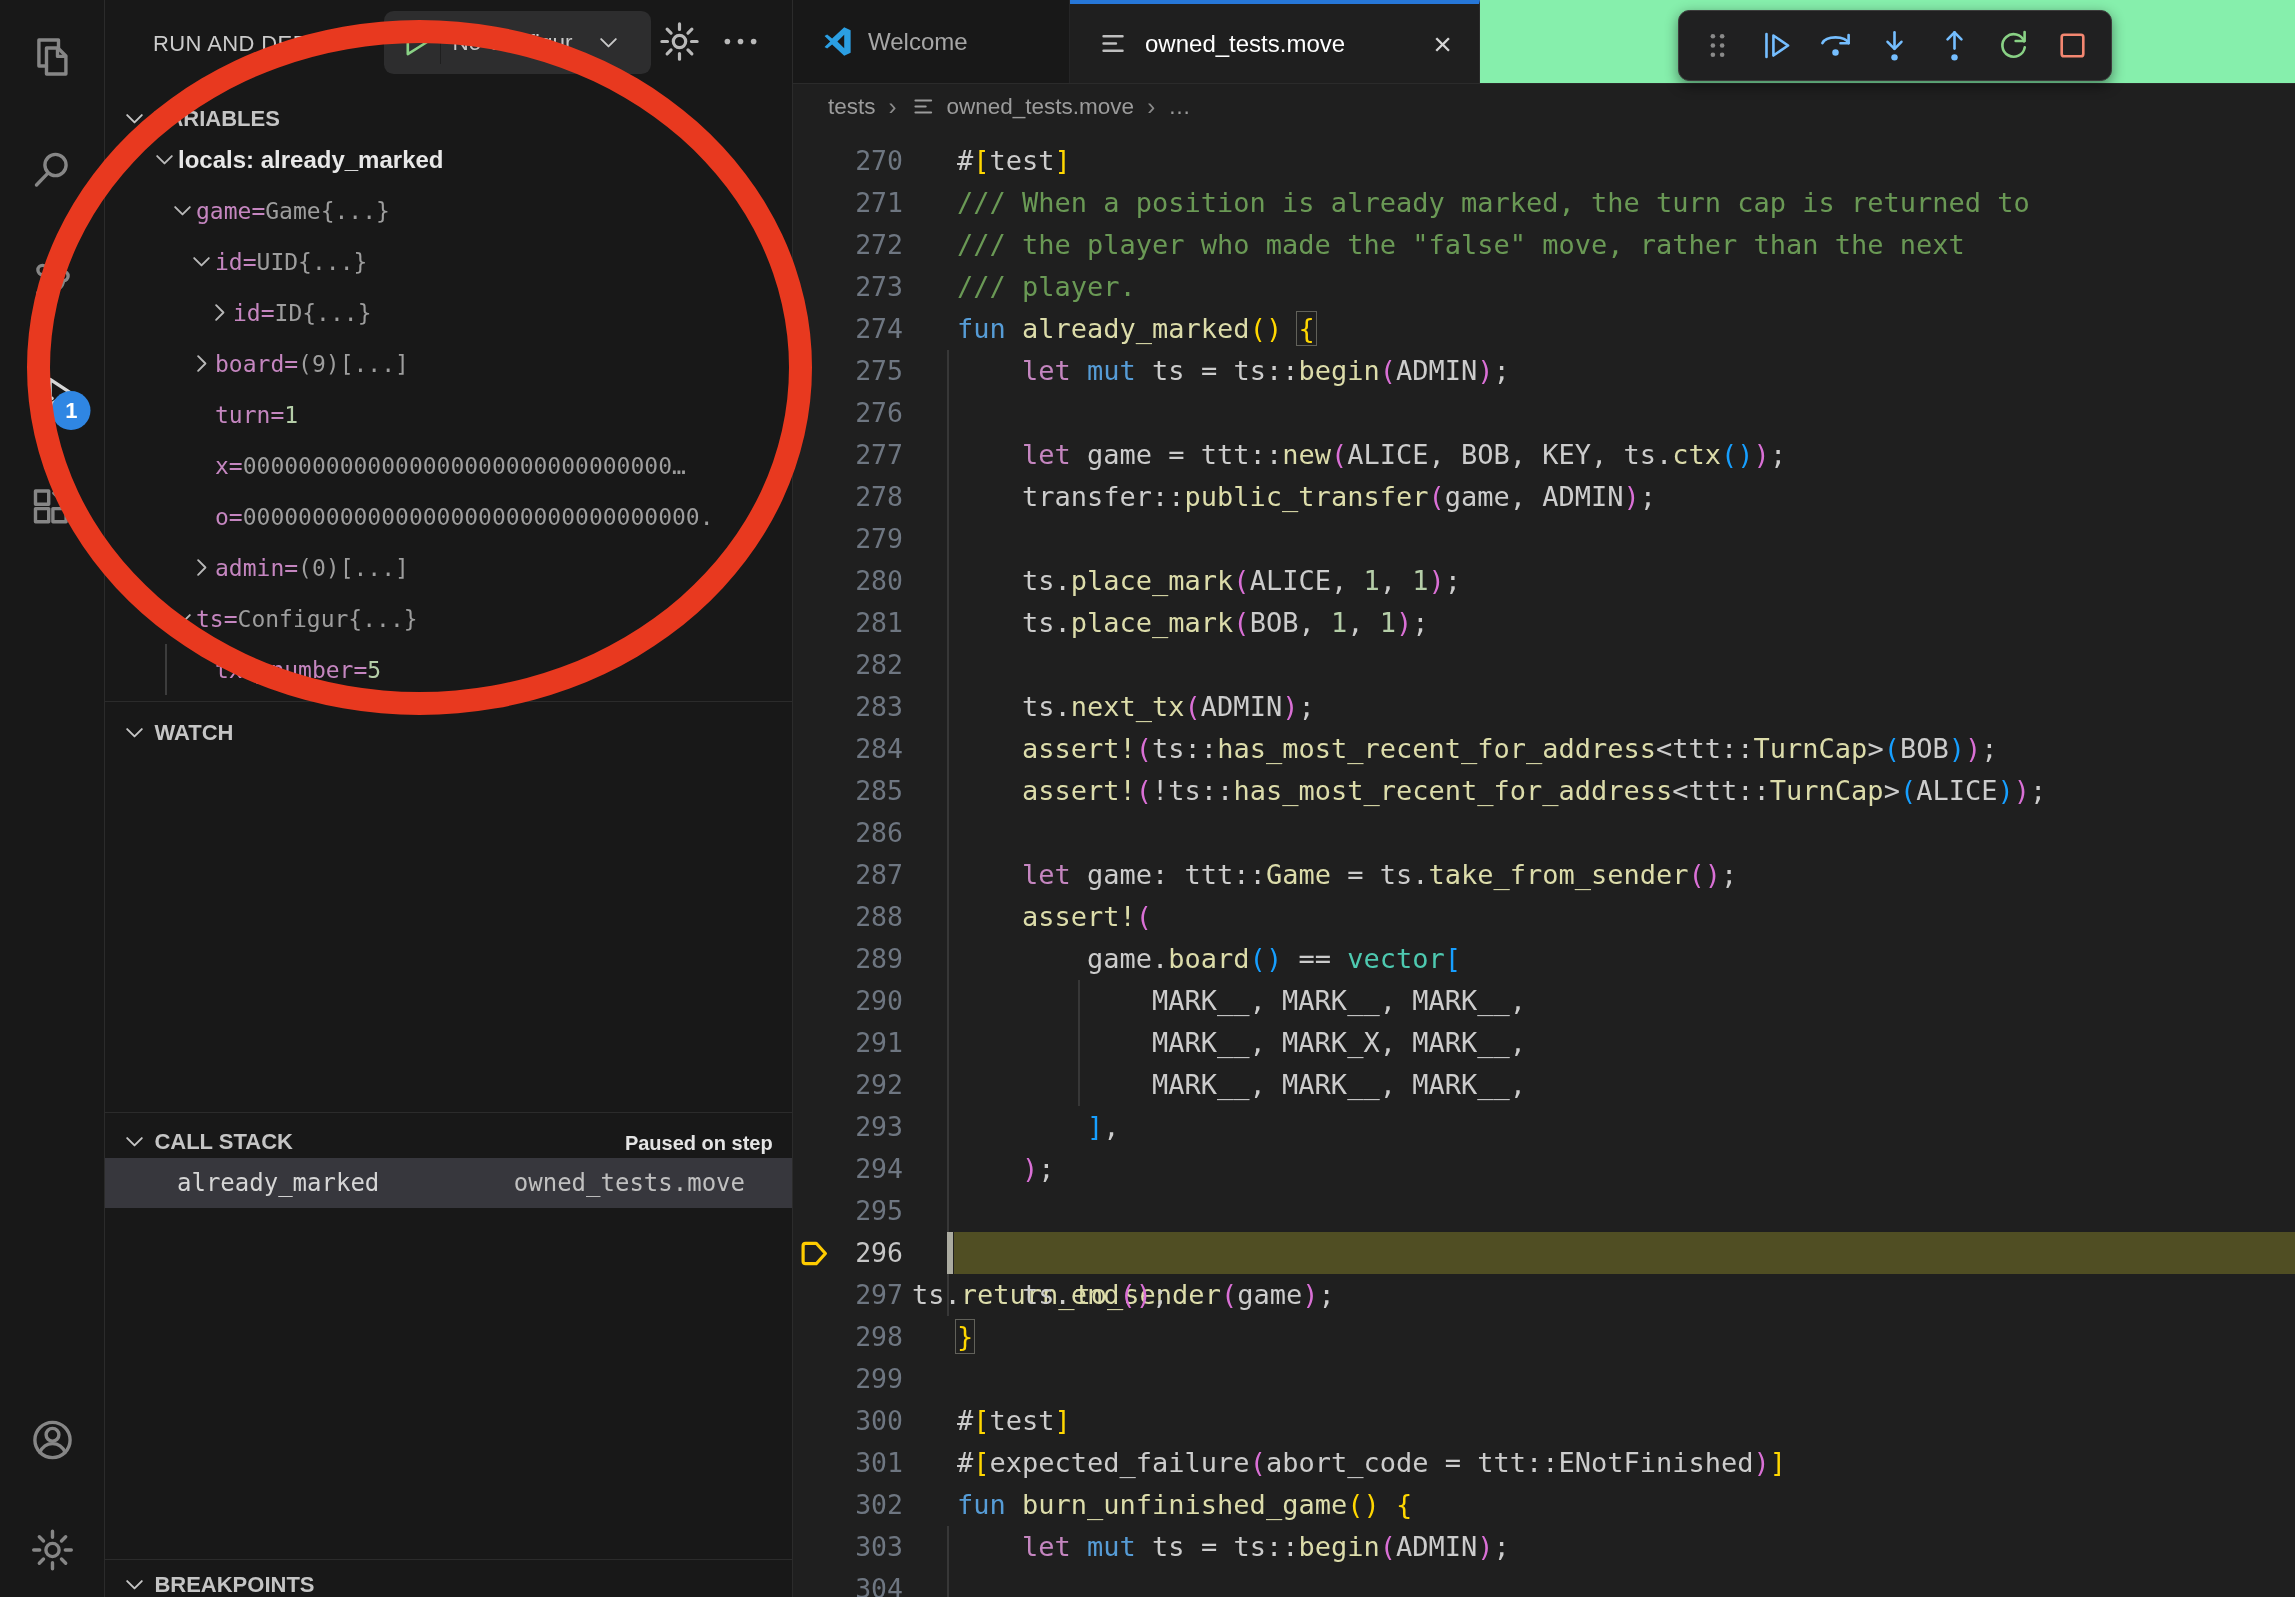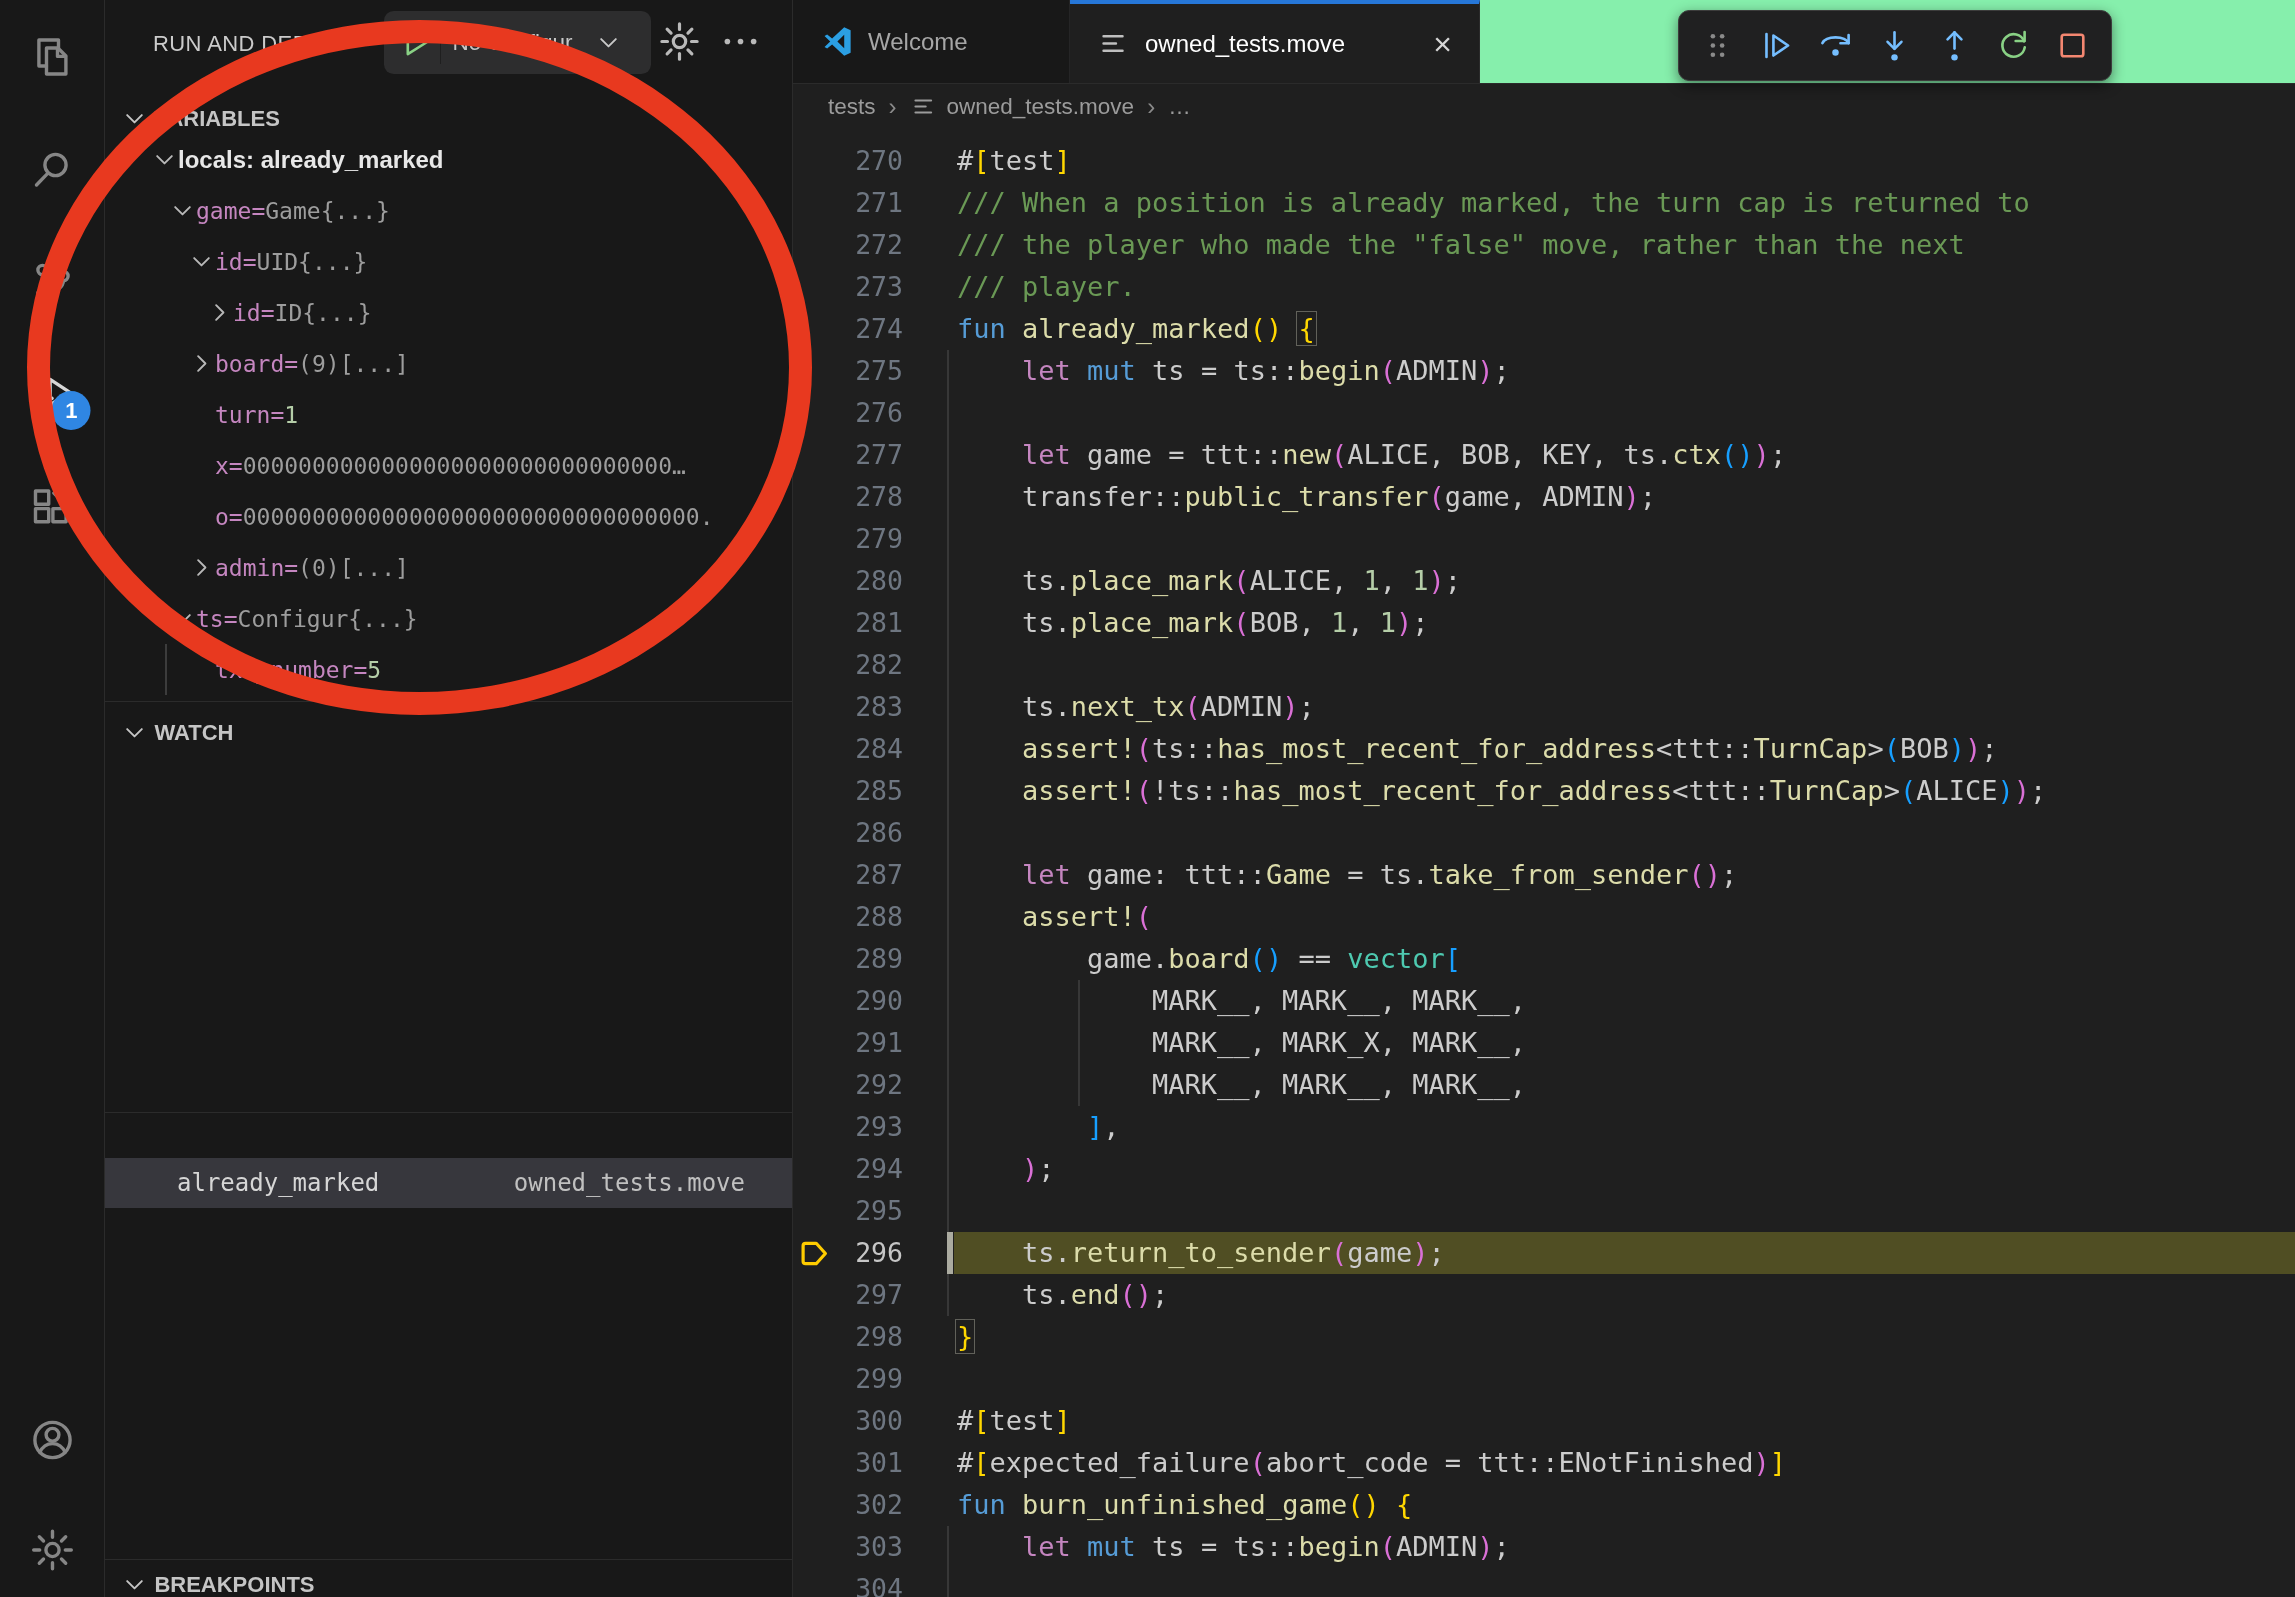--- a/index.html
+++ b/index.html
@@ -83,21 +83,21 @@
                  box-shadow:0 4.8px 13px rgba(0,0,0,.45); z-index:20; }
   .dbg-btn { width:42px; height:42px; display:flex; align-items:center; justify-content:center; }
   .dbg-btn svg { width:37px; height:37px; }
 
   #code { position:absolute; top:129px; left:0; right:0; bottom:0; overflow:hidden; padding-top:11.3px; }
   .line { position:relative; height:42px; white-space:pre; display:flex;
           font-family:"DejaVu Sans Mono",monospace; font-size:27px; line-height:42px; }
   .gutter { width:110px; flex:none; text-align:right; color:#6e7681; font-size:26.5px; }
   .ltext { margin-left:54px; }
   .guide { position:absolute; top:0; bottom:0; width:1.6px; background:#373737; }
-  .line.cur { background:linear-gradient(to right, transparent 161px, #504e23 161px); }
+  .line.cur { background:linear-gradient(to right, transparent 161px, #504e23 161px);flex-direction:column; }
   .line.cur .gutter { color:#c6c6c6; }
   .line.cur .guide { width:5.6px; background:#ababa0; }
   .ptr { position:absolute; left:4.8px; top:4px; width:35px; height:35px; color:#ffcc00; }
   .ptr svg { width:100%; height:100%; }
 
   .t-tx { color:#cccccc; } .t-cm { color:#6a9955; } .t-k1 { color:#569cd6; }
   .t-k2 { color:#c586c0; } .t-fn { color:#dcdcaa; } .t-ty { color:#4ec9b0; }
   .t-nu { color:#b5cea8; } .t-b1 { color:#ffd700; } .t-b2 { color:#da70d6; }
   .t-b3 { color:#179fff; }
   .t-match { outline:1.6px solid #61615a; outline-offset:1.6px; }
@@ -277,20 +277,27 @@
 
   <div class="sec-div" style="top:701px;"></div>
   <div class="sec-hdr" style="top:701px;height:45px;">
     <span class="schev"><svg viewBox="0 0 24 24" fill="none" stroke="currentColor" stroke-width="1.7" stroke-linecap="round" stroke-linejoin="round">
           <path d="M5.5 9l6.5 6.5L18.5 9"></path>
         </svg></span>
     <span>WATCH</span>
   </div>
 
   <div class="sec-div" style="top:1112px;"></div>
+  <div class="sec-hdr" style="top:1113px;height:42px;">
+    <span class="schev"><svg viewBox="0 0 24 24" fill="none" stroke="currentColor" stroke-width="1.7" stroke-linecap="round" stroke-linejoin="round">
+          <path d="M5.5 9l6.5 6.5L18.5 9"></path>
+        </svg></span>
+    <span>CALL STACK</span>
+    <span class="sec-status">Paused on step</span>
+  </div>
   <div id="frame-row">
     <span id="frame-fn">already_marked</span>
     <span id="frame-file">owned_tests.move</span>
   </div>
 
   <div class="sec-div" style="top:1559px;"></div>
   <div class="sec-hdr" style="top:1560px;height:38px;">
     <span class="schev"><svg viewBox="0 0 24 24" fill="none" stroke="currentColor" stroke-width="1.7" stroke-linecap="round" stroke-linejoin="round">
           <path d="M5.5 9l6.5 6.5L18.5 9"></path>
         </svg></span>

